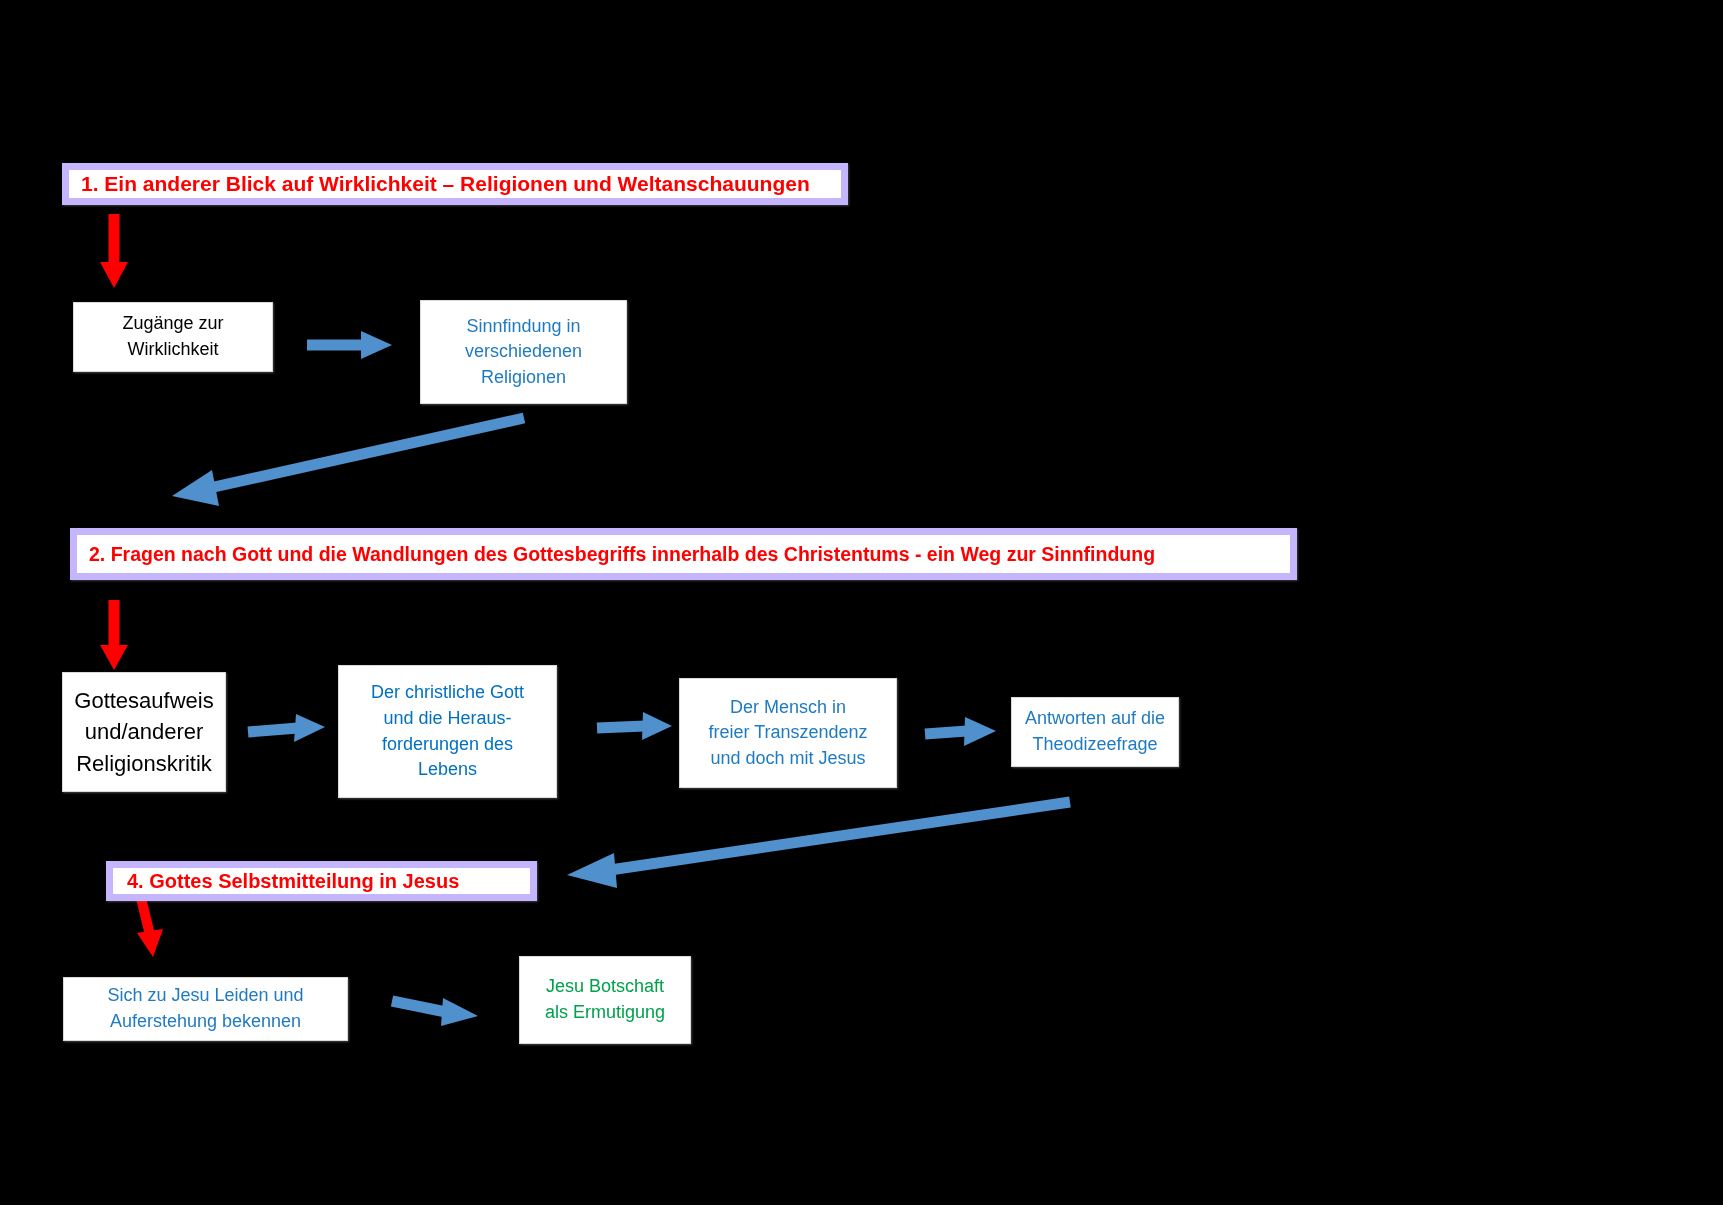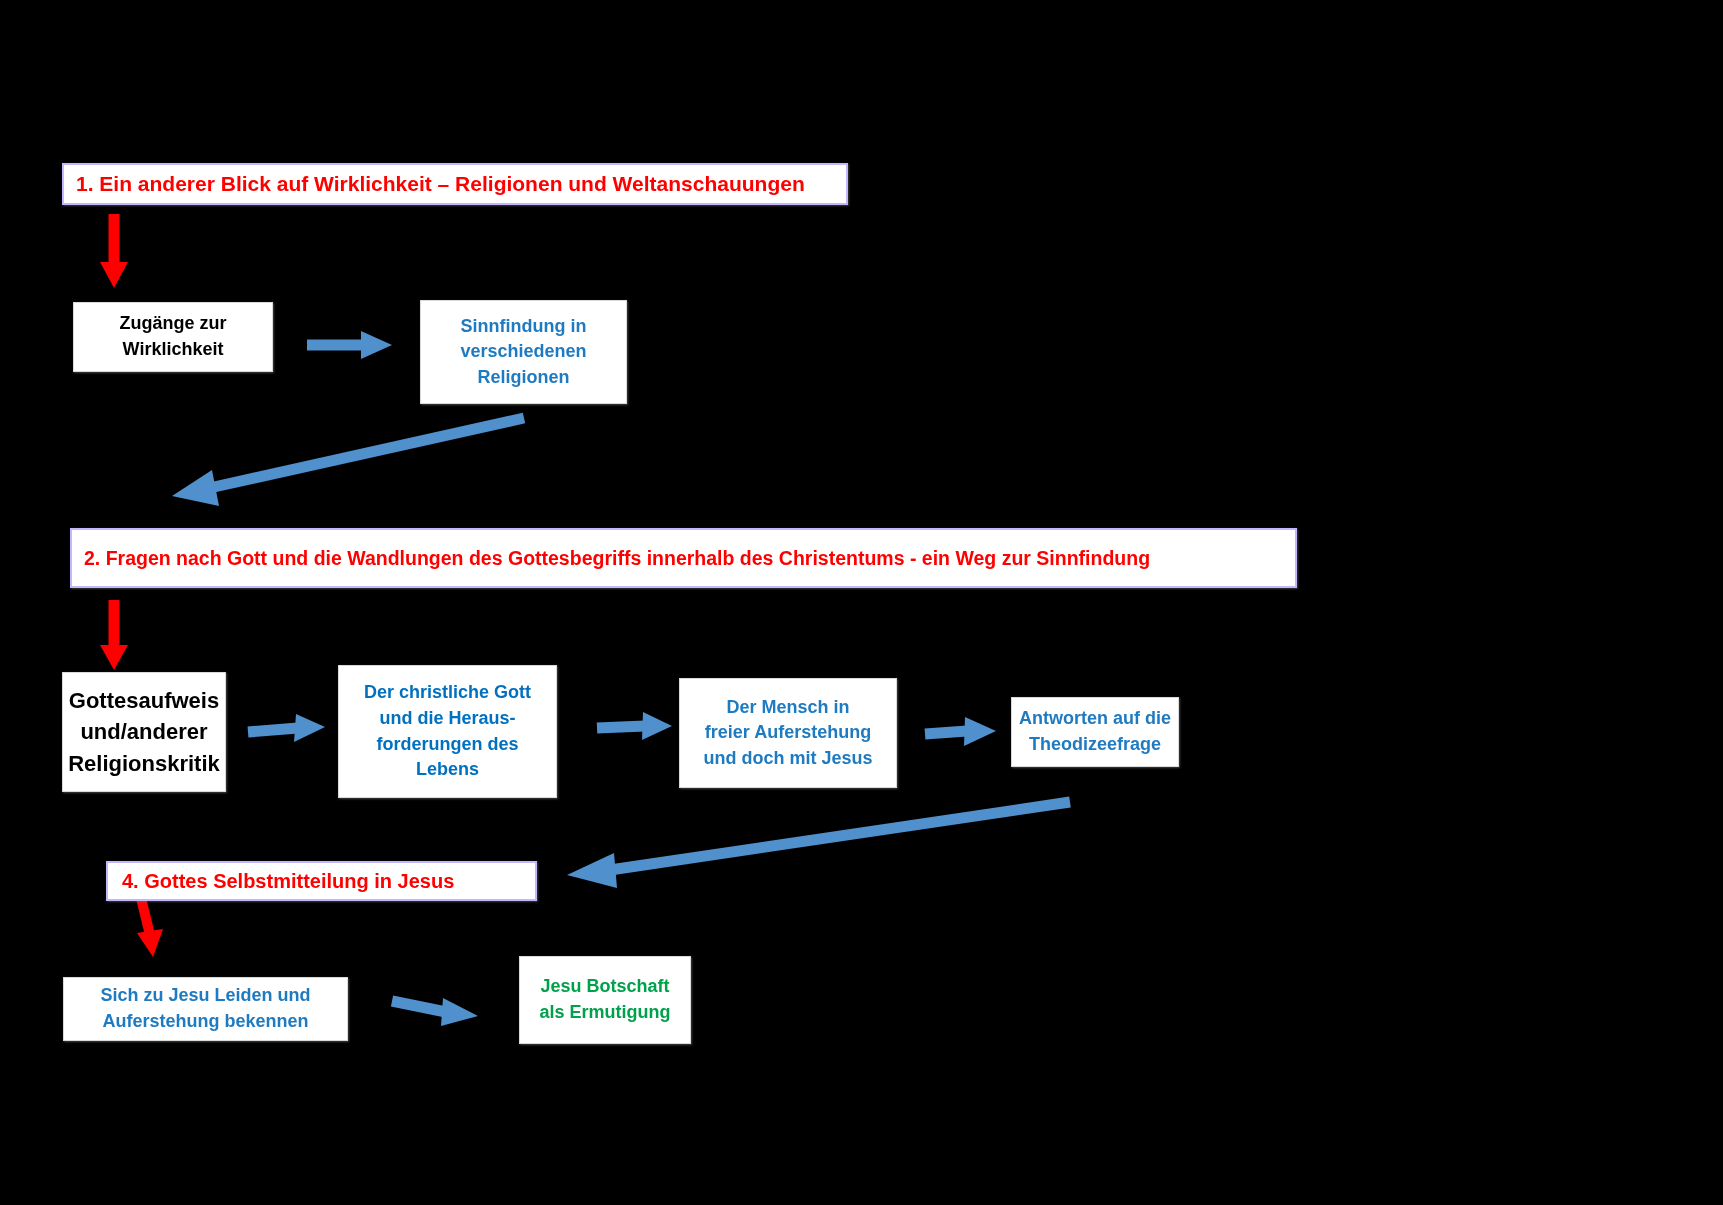--- a/index.html
+++ b/index.html
@@ -18,38 +18,38 @@
   }
   .node {
     position: absolute;
     background: #ffffff;
     box-sizing: border-box;
     display: flex;
     flex-direction: column;
     align-items: center;
     justify-content: center;
     text-align: center;
-    font-weight: bold;
+    font-weight: normal;
     line-height: 1.42;
     padding: 16px 8px;
     border: 1px solid #d9d9d9;
     box-shadow: 1px 1px 2px rgba(120,120,120,0.55);
   }
   .node .line { display: block; white-space: nowrap; }
   .section-header {
     position: absolute;
     background: #ffffff;
     box-sizing: border-box;
     display: flex;
     align-items: center;
     justify-content: flex-start;
     font-weight: bold;
     color: #ff0000;
     white-space: nowrap;
-    border: 2px solid #c4b5fd;
+    border: 7px solid #c4b5fd;
     box-shadow: 1px 1px 2px rgba(120,120,120,0.5);
   }
   .arrow-svg {
     position: absolute;
     top: 0; left: 0;
     width: 1723px;
     height: 1205px;
     pointer-events: none;
     overflow: visible;
   }
@@ -127,38 +127,38 @@
     <span class="line">Zugänge zur</span>
     <span class="line">Wirklichkeit</span>
   </div>
 
   <div class="node c-blue" style="left:420px; top:300px; width:207px; height:104px; font-size:18px;">
     <span class="line">Sinnfindung in</span>
     <span class="line">verschiedenen</span>
     <span class="line">Religionen</span>
   </div>
 
-  <div class="section-header" style="left:70px; top:528px; width:1227px; height:60px; padding-left:12px; font-size:19.5px;">2. Fragen nach Gott und die Wandlungen des Gottesbegriffs innerhalb des Christentums - ein Weg zur Sinnfindung</div>
+  <div class="section-header" style="left:70px; top:528px; width:1227px; height:52px; padding-left:12px; font-size:19.5px;">2. Fragen nach Gott und die Wandlungen des Gottesbegriffs innerhalb des Christentums - ein Weg zur Sinnfindung</div>
 
   <div class="node c-black" style="left:62px; top:672px; width:164px; height:120px; font-size:22px;">
     <span class="line">Gottesaufweis</span>
     <span class="line">und/anderer</span>
     <span class="line">Religionskritik</span>
   </div>
 
   <div class="node c-blue2" style="left:338px; top:665px; width:219px; height:133px; font-size:18px;">
     <span class="line">Der christliche Gott</span>
     <span class="line">und die Heraus-</span>
     <span class="line">forderungen des</span>
     <span class="line">Lebens</span>
   </div>
 
   <div class="node c-blue" style="left:679px; top:678px; width:218px; height:110px; font-size:18px;">
     <span class="line">Der Mensch in</span>
-    <span class="line">freier Auferstehung</span>
+    <span class="line">freier Transzendenz</span>
     <span class="line">und doch mit Jesus</span>
   </div>
 
   <div class="node c-blue" style="left:1011px; top:697px; width:168px; height:70px; font-size:18px;">
     <span class="line">Antworten auf die</span>
     <span class="line">Theodizeefrage</span>
   </div>
 
   <div class="section-header" style="left:106px; top:861px; width:431px; height:40px; padding-left:14px; font-size:20px;">4. Gottes Selbstmitteilung in Jesus</div>
 

